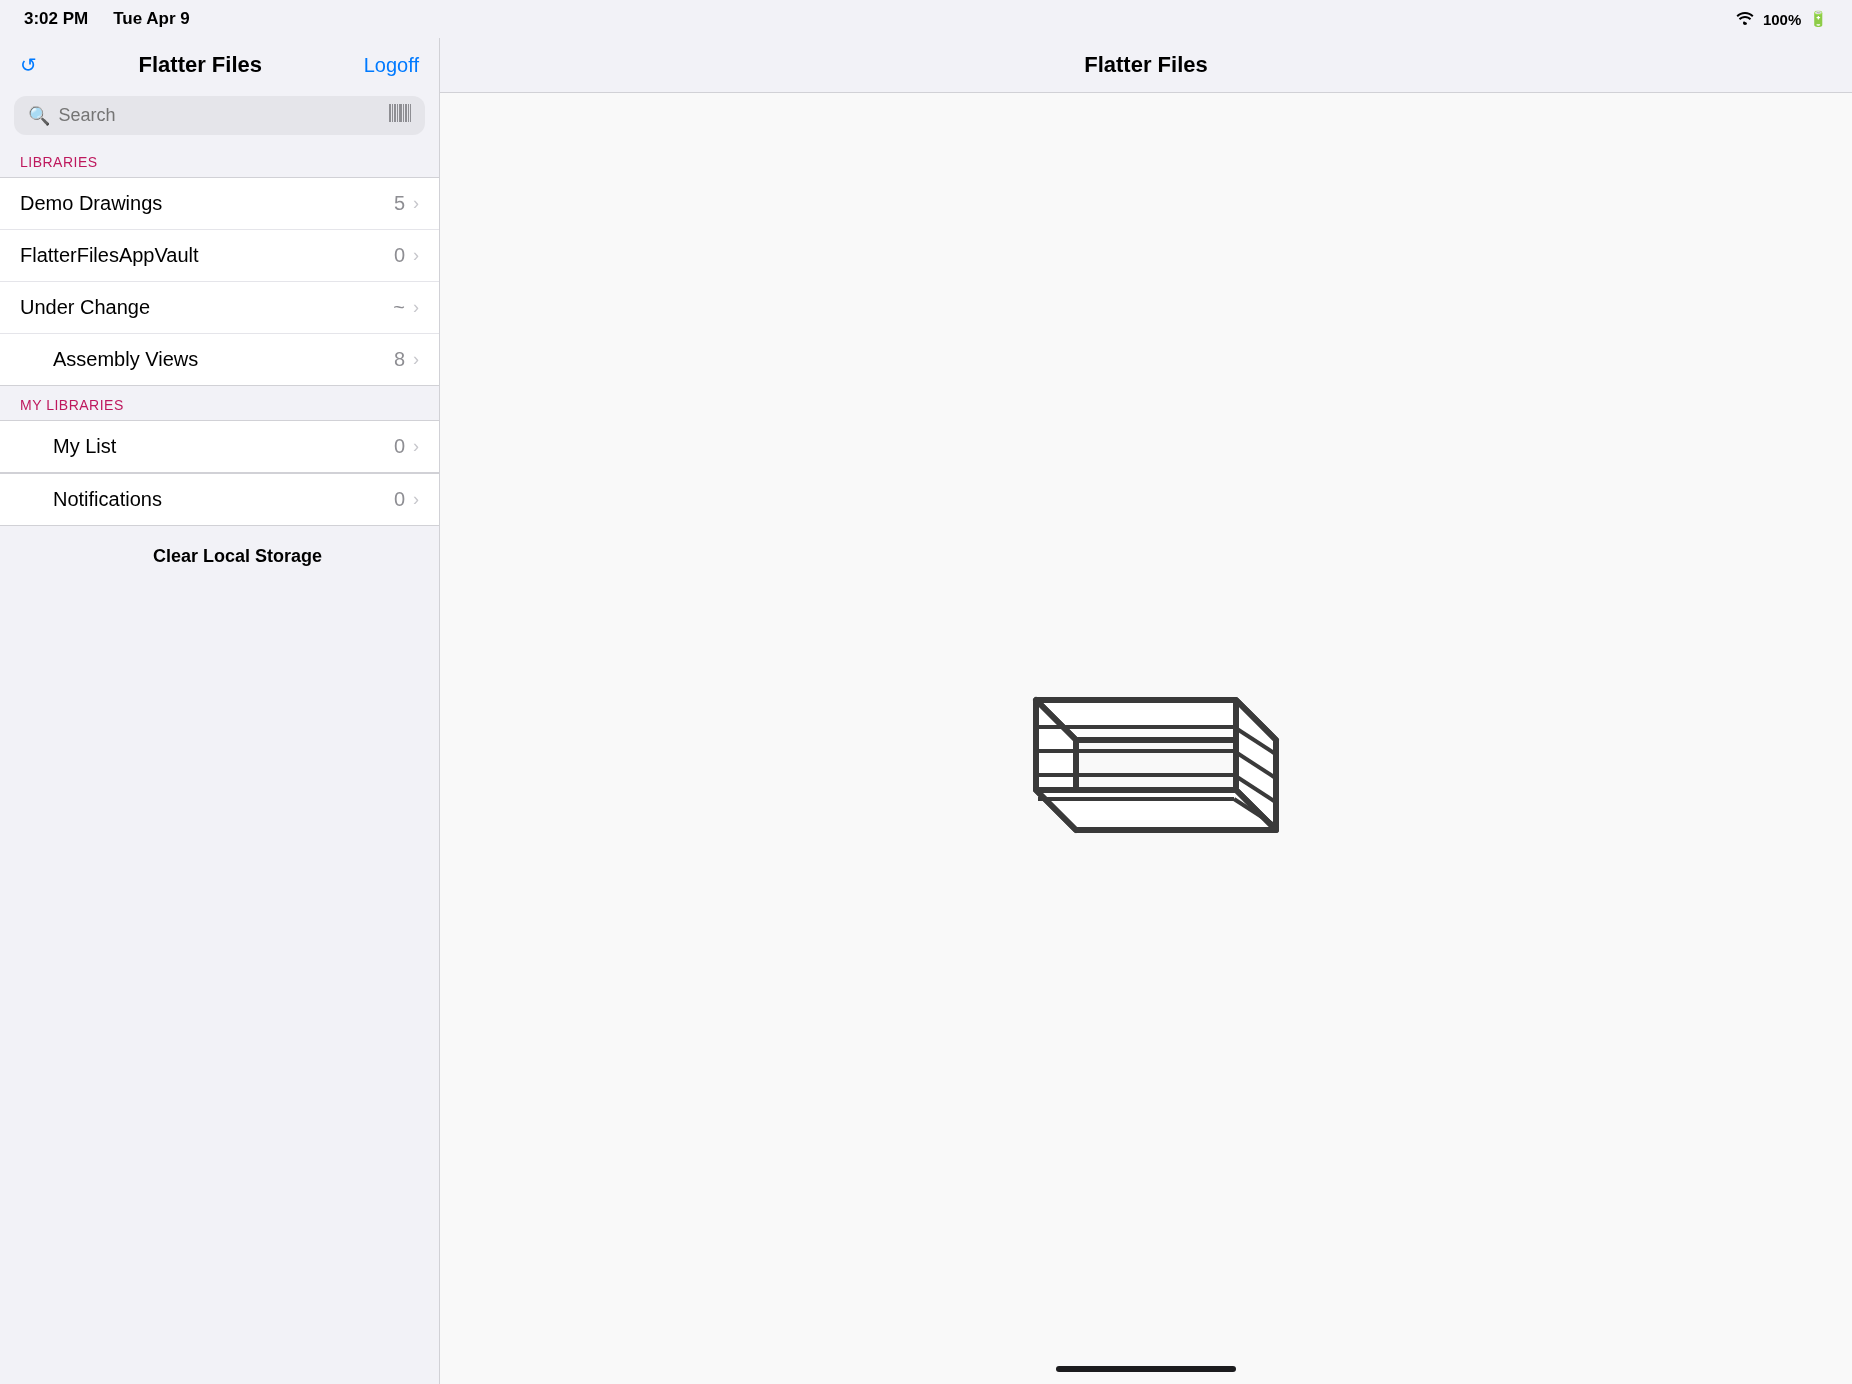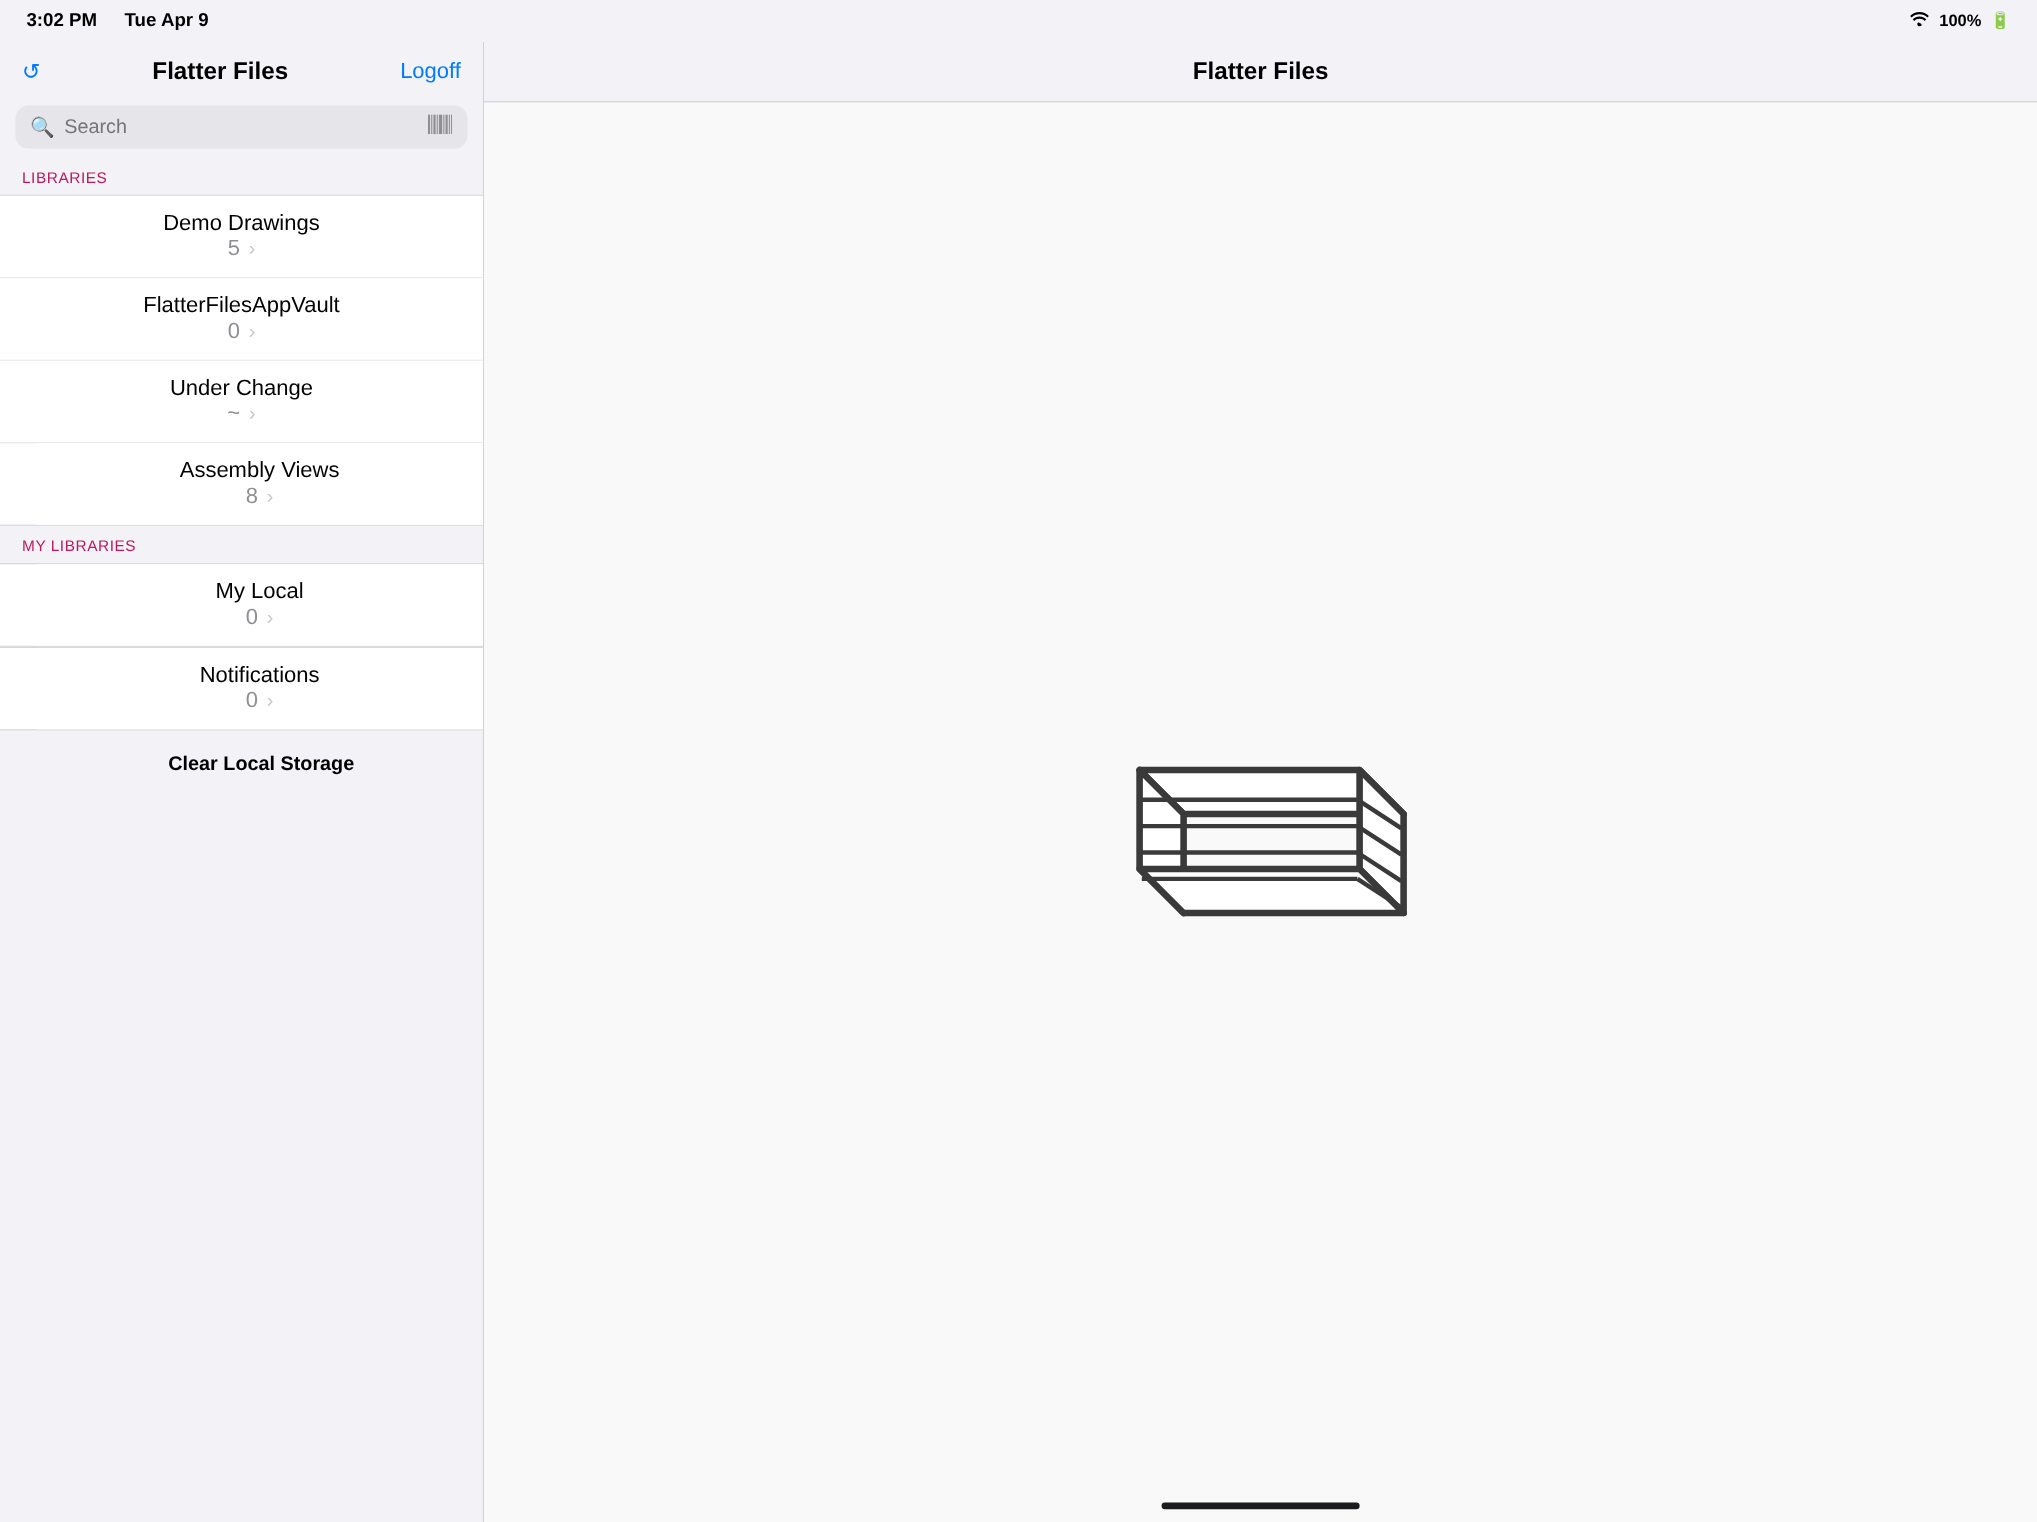--- a/index.html
+++ b/index.html
@@ -148,21 +148,20 @@
     }
 
     .list-item {
       display: flex;
       align-items: center;
       justify-content: space-between;
       padding: 14px 20px;
       border-bottom: 1px solid #e5e5ea;
       background: #fff;
       cursor: pointer;
-      flex-direction: column;
     }
 
     .list-item:last-child {
       border-bottom: none;
       margin-left: 33px;
     }
 
     .list-item-label {
       font-size: 20px;
       color: #000;
@@ -341,21 +340,21 @@
         </div>
       </div>
     </div>
 
     <div class="section-header">
       <span class="section-header-text">MY LIBRARIES</span>
     </div>
 
     <div class="list-section">
       <div class="list-item">
-        <span class="list-item-label">My Local</span>
+        <span class="list-item-label">My List</span>
         <div class="list-item-right">
           <span class="list-item-count">0</span>
           <span class="chevron-icon">›</span>
         </div>
       </div>
     </div>
 
 
     <div class="list-section">
       <div class="list-item">

